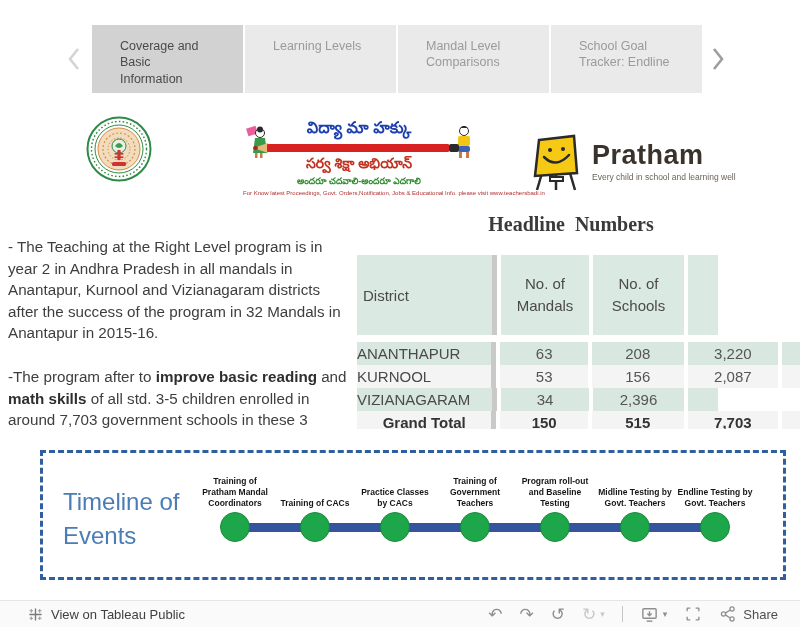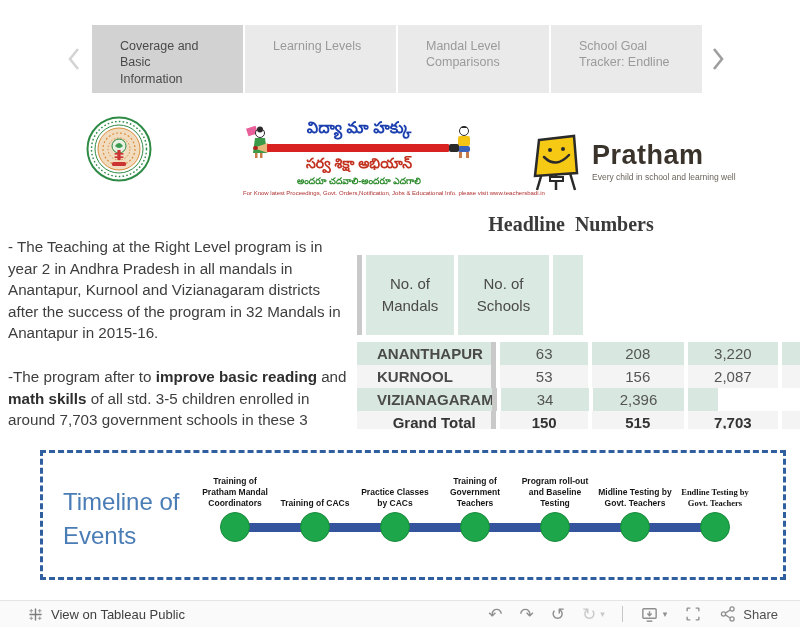--- a/index.html
+++ b/index.html
@@ -55,21 +55,21 @@
   .trow .c-schools { width:91px; }
   .trow .c-sliver { width:30px; margin-left:4px; }
   .thead { height:80px; }
   .thead > div { background:#dbe9e3; }
   .thead .c-div { background:#c9c9c9; }
   .thead .cell { display:flex; align-items:center; font-size:15px; color:#4a4a4a; }
   .thead .c-district { padding-left:6px; }
   .thead .c-num { justify-content:center; text-align:center; line-height:1.45; }
   .tgap { height:7px; }
   .tdata { height:23px; line-height:23px; font-size:15px; color:#555; }
-  .tdata .c-district { padding-left:20px; color:#4a4a4a;font-weight:bold; }
+  .tdata .c-district { padding-left:0; color:#4a4a4a; }
   .tdata.green > div { background:#d8e8e1; }
   .tdata.light > div { background:#f4f4f4; }
   .tdata .c-div { background:#c9c9c9 !important; }
   .tdata.total { font-weight:bold; color:#333; }
   .tdata.total .c-district { color:#333;text-align:center; }
 
   
   .timeline { position:absolute; left:40px; top:450px; width:746px; height:130px;
               border:3px dashed #2f5f9f; background:#fff; }
   .tl-title { position:absolute; left:20px; top:32px; width:170px; font-size:24px;
@@ -183,20 +183,21 @@
 
 <div class="intro">
   <p><span>- The Teaching at the Right Level program is in year 2 in Andhra Pradesh in all mandals in Anantapur, Kurnool and Vizianagaram districts after the success of the program in 32 Mandals in Anantapur in 2015-16.</span></p>
   <p><span>-The program after to </span><b>improve basic reading</b><span> and </span><b>math skills</b><span> of all std. 3-5 children enrolled in around 7,703 government schools in these 3</span></p>
 </div>
 
 <div class="headline-title">Headline Numbers</div>
 
 <div class="htable">
   <div class="trow thead">
+    <div class="cell c-district">District</div>
     <div class="c-div"></div>
     <div class="cell c-num">No. of Mandals</div>
     <div class="cell c-num c-schools">No. of Schools</div>
     <div class="c-sliver" style="background:#dbe9e3;"></div>
   </div>
   <div class="tgap"></div>
   <div class="trow tdata green">
     <div class="c-district">ANANTHAPUR</div>
     <div class="c-div"></div>
     <div class="c-num">63</div>
@@ -232,21 +233,21 @@
 <div class="timeline">
   <div class="tl-title">Timeline of Events</div>
   <div class="tl-line"></div>
 
   <div class="tl-label" style="left:154px;">Training of Pratham Mandal Coordinators</div>
   <div class="tl-label" style="left:234px;">Training of CACs</div>
   <div class="tl-label" style="left:314px;">Practice Classes by CACs</div>
   <div class="tl-label" style="left:394px;">Training of Government Teachers</div>
   <div class="tl-label" style="left:474px;">Program roll-out and Baseline Testing</div>
   <div class="tl-label" style="left:554px;">Midline Testing by Govt. Teachers</div>
-  <div class="tl-label" style="left:634px;font-family:Liberation Serif, serif;">Endline Testing by Govt. Teachers</div>
+  <div class="tl-label" style="left:634px;">Endline Testing by Govt. Teachers</div>
 
   <div class="tl-dot" style="left:177px;"></div>
   <div class="tl-dot" style="left:257px;"></div>
   <div class="tl-dot" style="left:337px;"></div>
   <div class="tl-dot" style="left:417px;"></div>
   <div class="tl-dot" style="left:497px;"></div>
   <div class="tl-dot" style="left:577px;"></div>
   <div class="tl-dot" style="left:657px;"></div>
 </div>
 

